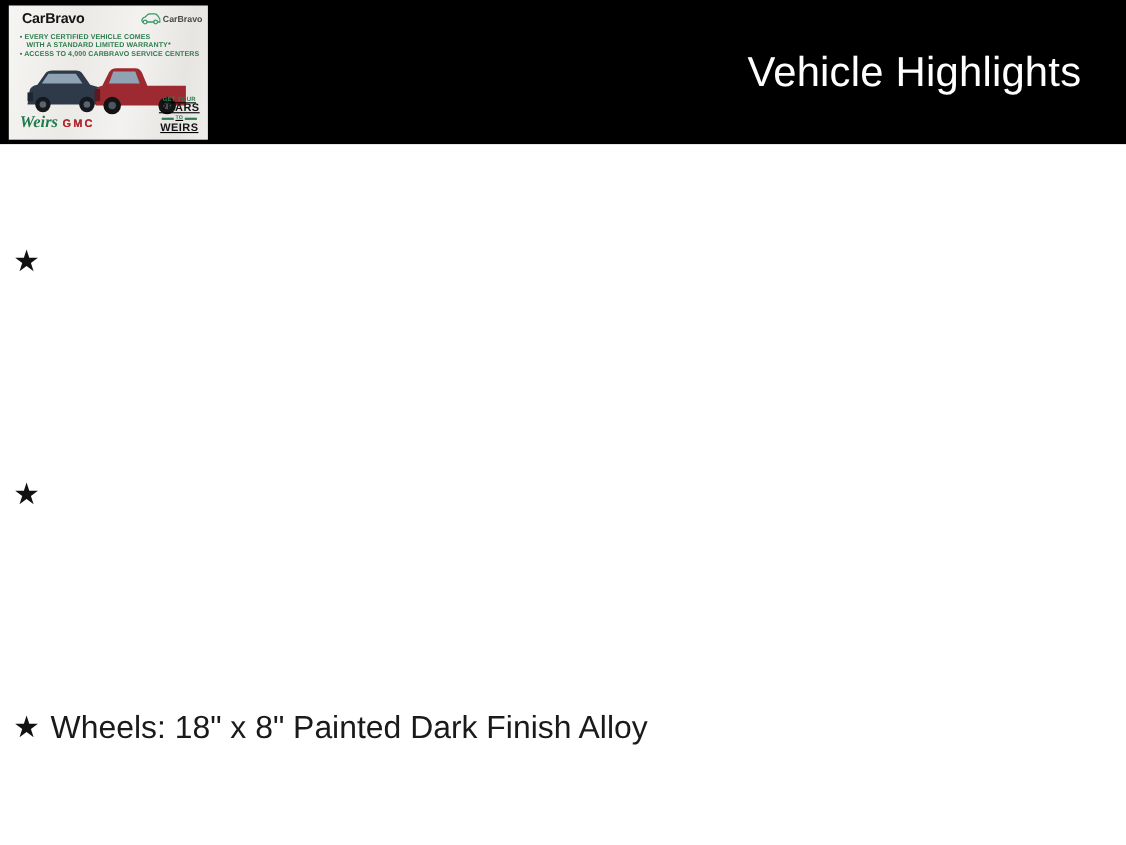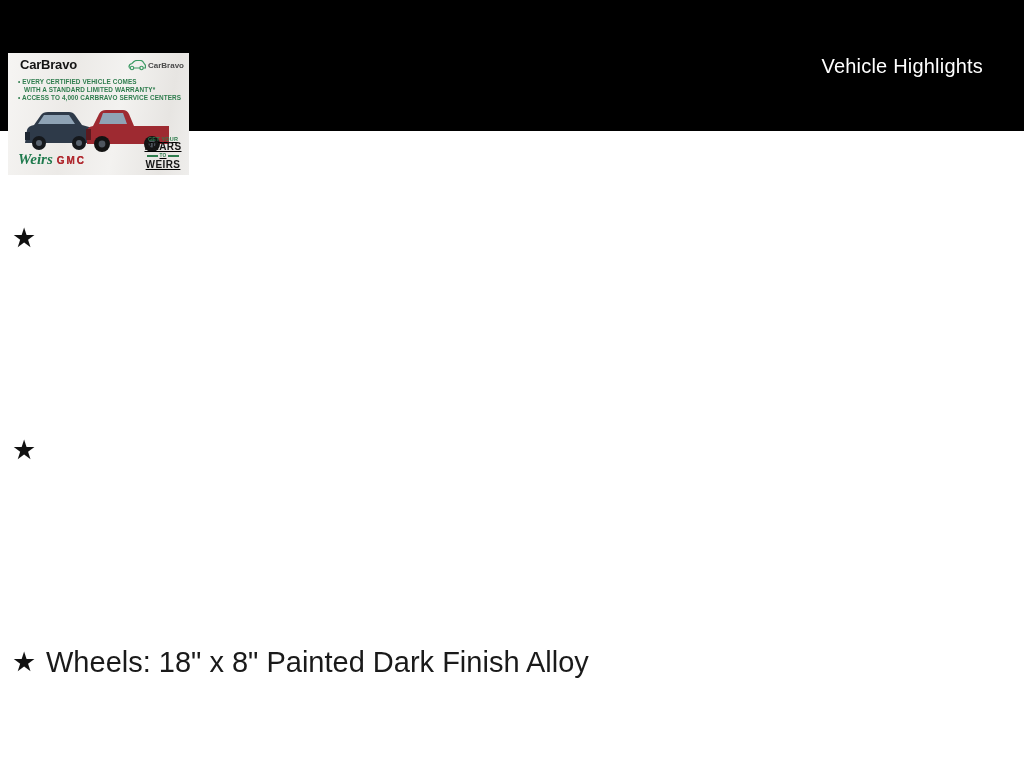--- a/index.html
+++ b/index.html
@@ -2,27 +2,27 @@
 <html><head>
 <meta charset="utf-8">
 <style>
   * { margin:0; padding:0; box-sizing:border-box; }
   html,body { width:1024px; height:768px; background:#ffffff; overflow:hidden;
               font-family:"Liberation Sans", sans-serif; }
   .page { position:relative; width:1024px; height:768px; }
 
   
   .header { position:absolute; left:0; top:0; width:1024px; height:131px; background:#000000; }
-  .page-title { position:absolute; right:41px; top:49px; color:#ffffff; font-size:20px;
+  .page-title { position:absolute; right:41px; top:49px; color:#ffffff; font-size:38px;
                 line-height:34px; letter-spacing:0.2px; }
 
   
   .banner { position:absolute; left:8px; top:5px; width:181px; height:122px;
             background:linear-gradient(100deg,#f6f5f3 0%,#eceae7 35%,#f3f2f0 60%,#e7e5e2 85%,#efeeec 100%);
-            overflow:hidden;margin-top:48px; }
+            overflow:hidden; }
   .banner-brand { position:absolute; left:12px; top:4px; font-size:13px; font-weight:bold;
                   color:#141414; letter-spacing:-0.2px; }
   .banner-logo { position:absolute; right:5px; top:7px; display:flex; align-items:center; gap:2px; }
   .banner-logo-text { font-size:8px; font-weight:bold; color:#4a4a4a; }
   .banner-bullets { position:absolute; left:10px; top:25px; color:#2f7d4e; font-weight:bold;
                     font-size:6.4px; line-height:8px; letter-spacing:0.1px; }
   .banner-bullets .indent { padding-left:6px; }
   .banner-cars { position:absolute; left:13px; top:52px; }
   .banner-dealer { position:absolute; left:10px; bottom:7px; display:flex; align-items:baseline; gap:4px; }
   .dealer-script { font-family:"Liberation Serif", serif; font-style:italic; font-weight:bold;

